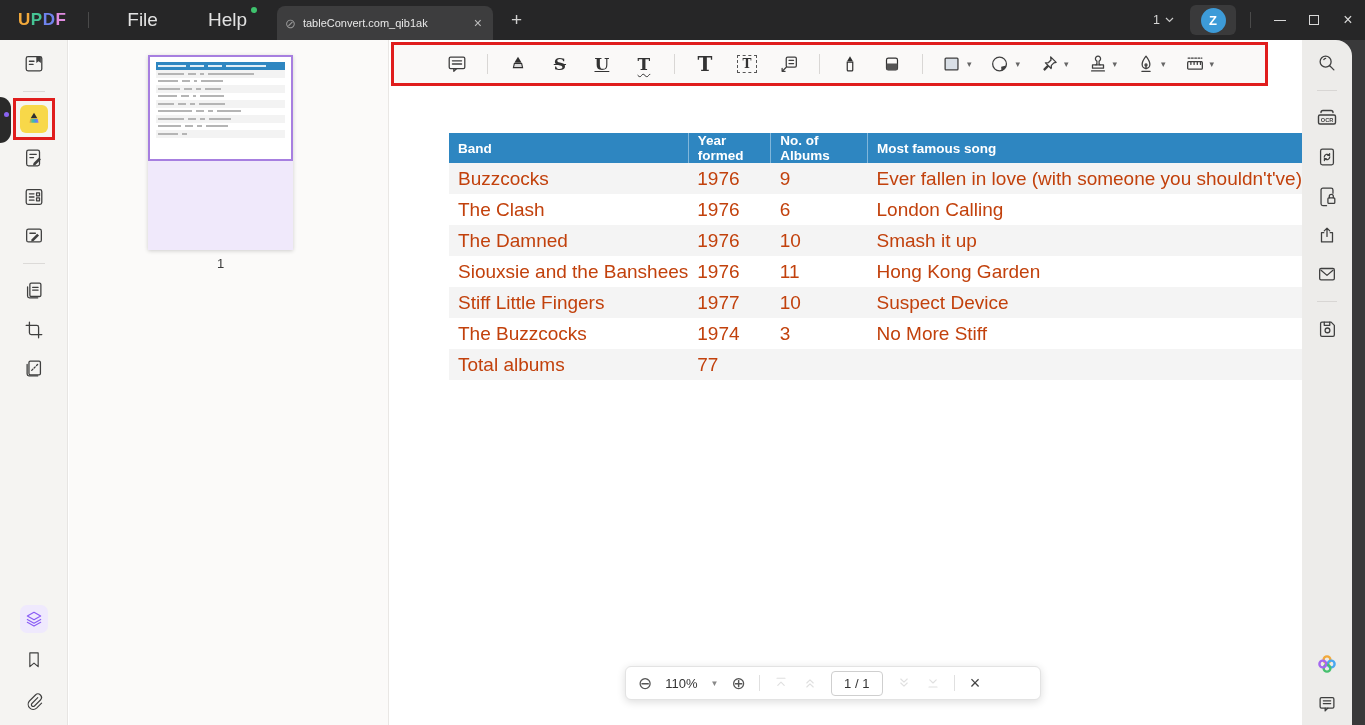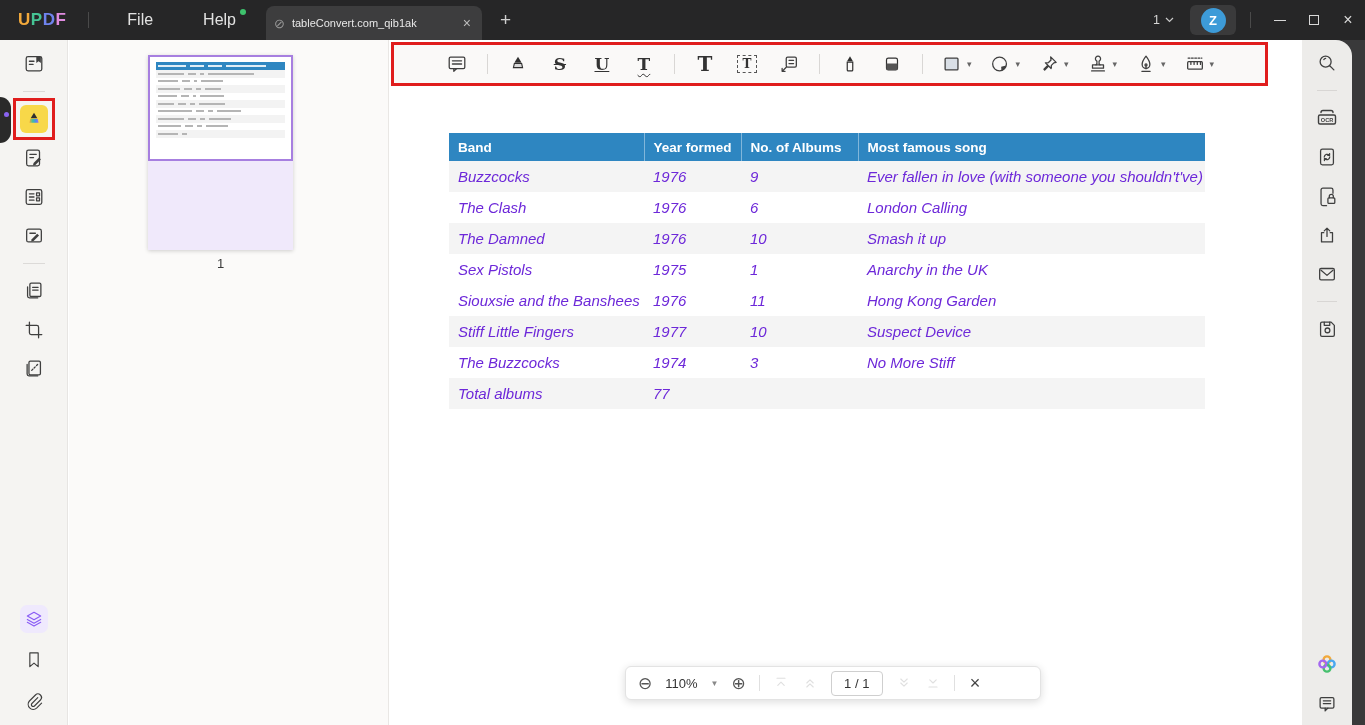--- a/index.html
+++ b/index.html
@@ -4,21 +4,21 @@
 <style>
   * { margin:0; padding:0; box-sizing:border-box; }
   html,body { width:1365px; height:725px; font-family:"Liberation Sans", sans-serif; background:#fff; overflow:hidden; }
   body { position:relative; }
 
   
   .titlebar { position:absolute; top:0; left:0; width:1365px; height:40px; background:#262627; display:flex; align-items:center; color:#e6e6e6; }
   .logo { font-weight:bold; font-size:17px; letter-spacing:.5px; margin-left:18px; }
   .logo span:nth-child(1){color:#f2a93b;} .logo span:nth-child(2){color:#45c394;} .logo span:nth-child(3){color:#6f83ee;} .logo span:nth-child(4){color:#e08be0;}
   .tb-sep { width:1px; height:16px; background:#4a4a4a; margin-left:22px; }
-  .menu-item { font-size:16px; color:#e2e2e2; padding:6px 12px; margin-left:26px; position:relative; cursor:default; }
+  .menu-item { font-size:19px; color:#e2e2e2; padding:6px 12px; margin-left:26px; position:relative; cursor:default; }
   .menu-dot { position:absolute; top:4px; right:2px; width:6px; height:6px; border-radius:50%; background:#3ec26d; }
   .tab { margin-left:18px; height:34px; align-self:flex-end; width:216px; background:#3d3d3e; border-radius:8px 8px 0 0; display:flex; align-items:center; padding:0 8px; gap:7px; }
   .tab-icon { color:#9a9a9a; font-size:13px; }
   .tab-title { font-size:11px; color:#e8e8e8; white-space:nowrap; overflow:hidden; flex:1; }
   .tab-close { color:#bdbdbd; font-size:14px; padding:0 3px; }
   .new-tab { color:#cfcfcf; font-size:19px; margin-left:12px; padding:2px 6px; }
   .tb-right { margin-left:auto; display:flex; align-items:center; gap:0; }
   .page-dd { display:flex; align-items:center; gap:5px; color:#d5d5d5; font-size:12.5px; margin-right:16px; }
   .avatar-wrap { background:#3a3a3b; border-radius:6px; width:46px; height:30px; display:flex; align-items:center; justify-content:center; }
   .avatar { width:25px; height:25px; border-radius:50%; background:#3d9bd8; color:#fff; font-size:13px; font-weight:bold; display:flex; align-items:center; justify-content:center; }
@@ -65,21 +65,21 @@
   .letter.big { font-size:20px; }
   .tbox { width:20px; height:18px; border:1.4px dashed #555; display:flex; align-items:center; justify-content:center; }
   .tbox .letter { font-size:12px; }
   .dd-tool { display:flex; align-items:center; gap:4px; }
   .caret { font-size:9px; color:#666; }
 
   
   .band-table { position:absolute; left:60px; top:93px; border-collapse:collapse; table-layout:fixed; }
   .band-table th { background:#2e86c1; color:#fff; font-size:13.5px; font-weight:bold; text-align:left; height:28px; padding:0 0 0 9px; border-right:1px solid rgba(255,255,255,.4); }
   .band-table th:last-child { border-right:none; }
-  .band-table td { font-size:15px; color:#6d28d9; height:31px; padding:0 0 0 9px; white-space:nowrap; overflow:hidden;font-style:italic; }
+  .band-table td { font-size:19px; color:#c2410c; height:31px; padding:0 0 0 9px; white-space:nowrap; overflow:hidden; }
   .band-table tr.odd td { background:#f4f4f4; }
   .col1{width:195px;} .col2{width:97px;} .col3{width:117px;} .col4{width:347px;}
 
   
   .page-bar { position:absolute; left:236px; top:626px; width:416px; height:34px; background:#fff; border:1px solid #e3e3e3; border-radius:6px; box-shadow:0 2px 8px rgba(0,0,0,.14); display:flex; align-items:center; padding:0 12px; gap:13px; }
   .pb-icon { color:#555; font-size:17px; line-height:1; display:flex; align-items:center; }
   .pb-sep { width:1px; height:16px; background:#e0e0e0; }
   .pb-zoom { font-size:13px; color:#333; }
   .pb-caret { font-size:8px; color:#888; }
   .pb-pagebox { width:52px; height:25px; border:1px solid #cfcfcf; border-radius:4px; font-size:13px; color:#333; display:flex; align-items:center; justify-content:center; }
@@ -438,26 +438,20 @@
           <td>6</td>
           <td>London Calling</td>
         </tr>
         <tr class="odd">
           <td>The Damned</td>
           <td>1976</td>
           <td>10</td>
           <td>Smash it up</td>
         </tr>
         <tr class="">
-          <td>Sex Pistols</td>
-          <td>1975</td>
-          <td>1</td>
-          <td>Anarchy in the UK</td>
-        </tr>
-        <tr class="">
           <td>Siouxsie and the Banshees</td>
           <td>1976</td>
           <td>11</td>
           <td>Hong Kong Garden</td>
         </tr>
         <tr class="odd">
           <td>Stiff Little Fingers</td>
           <td>1977</td>
           <td>10</td>
           <td>Suspect Device</td>

